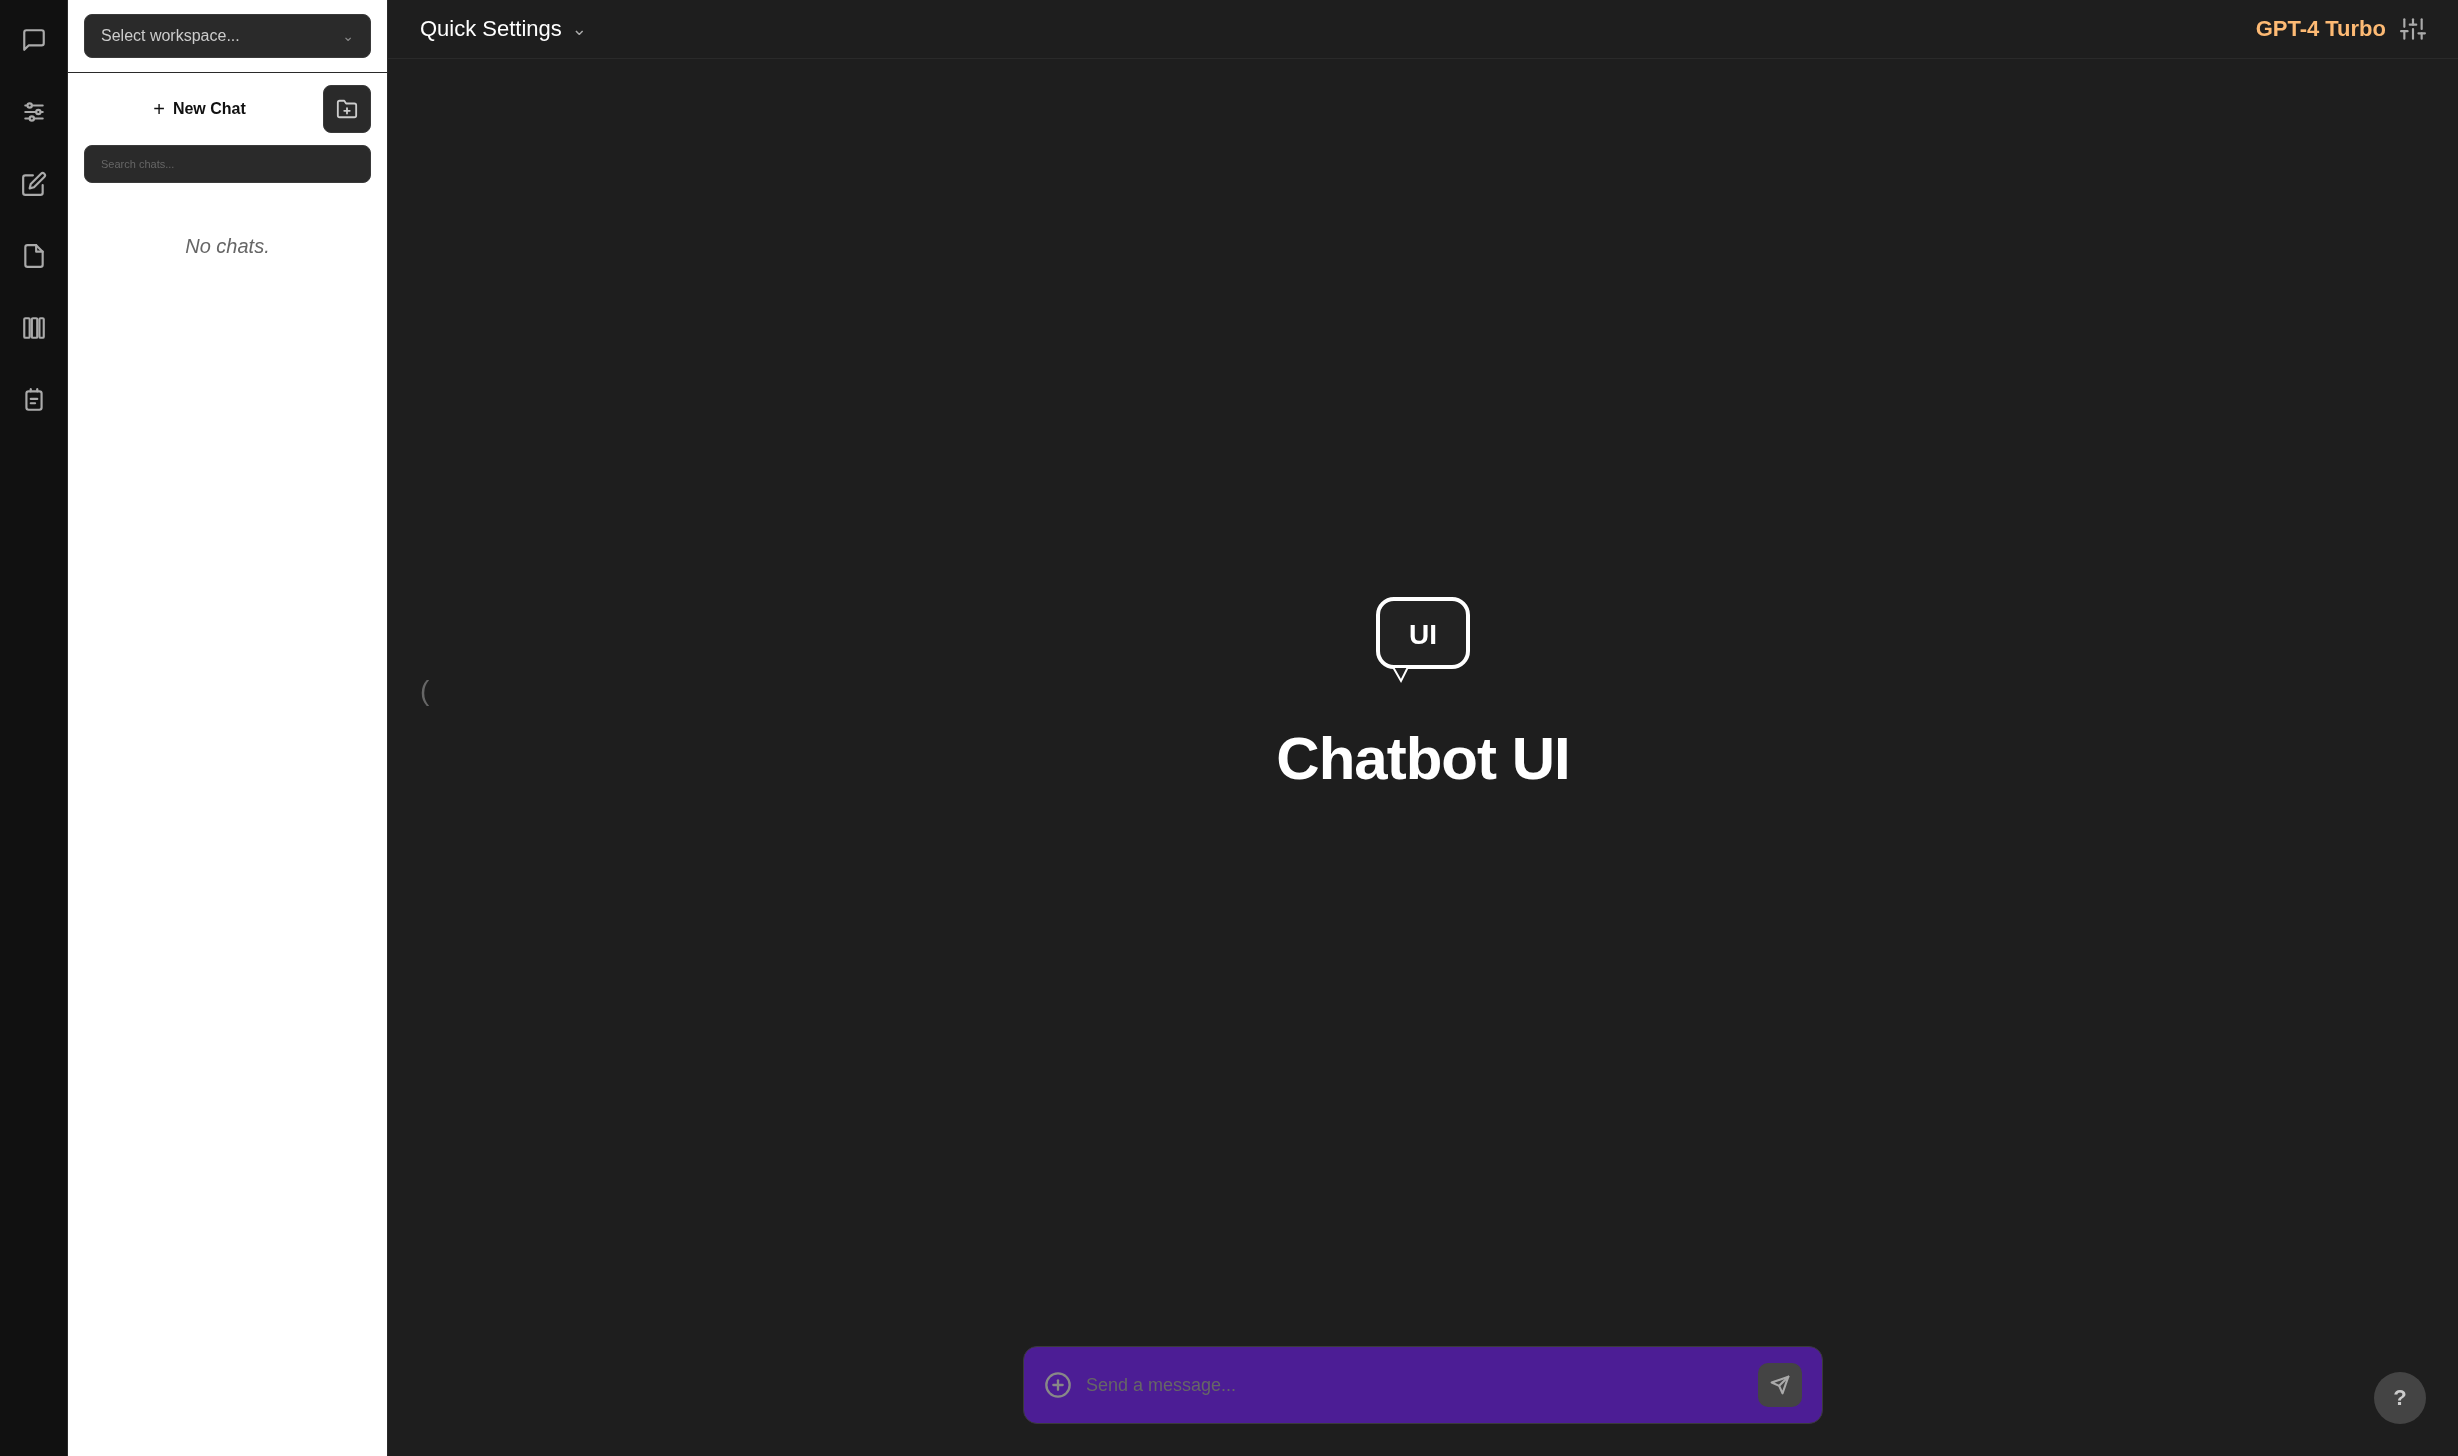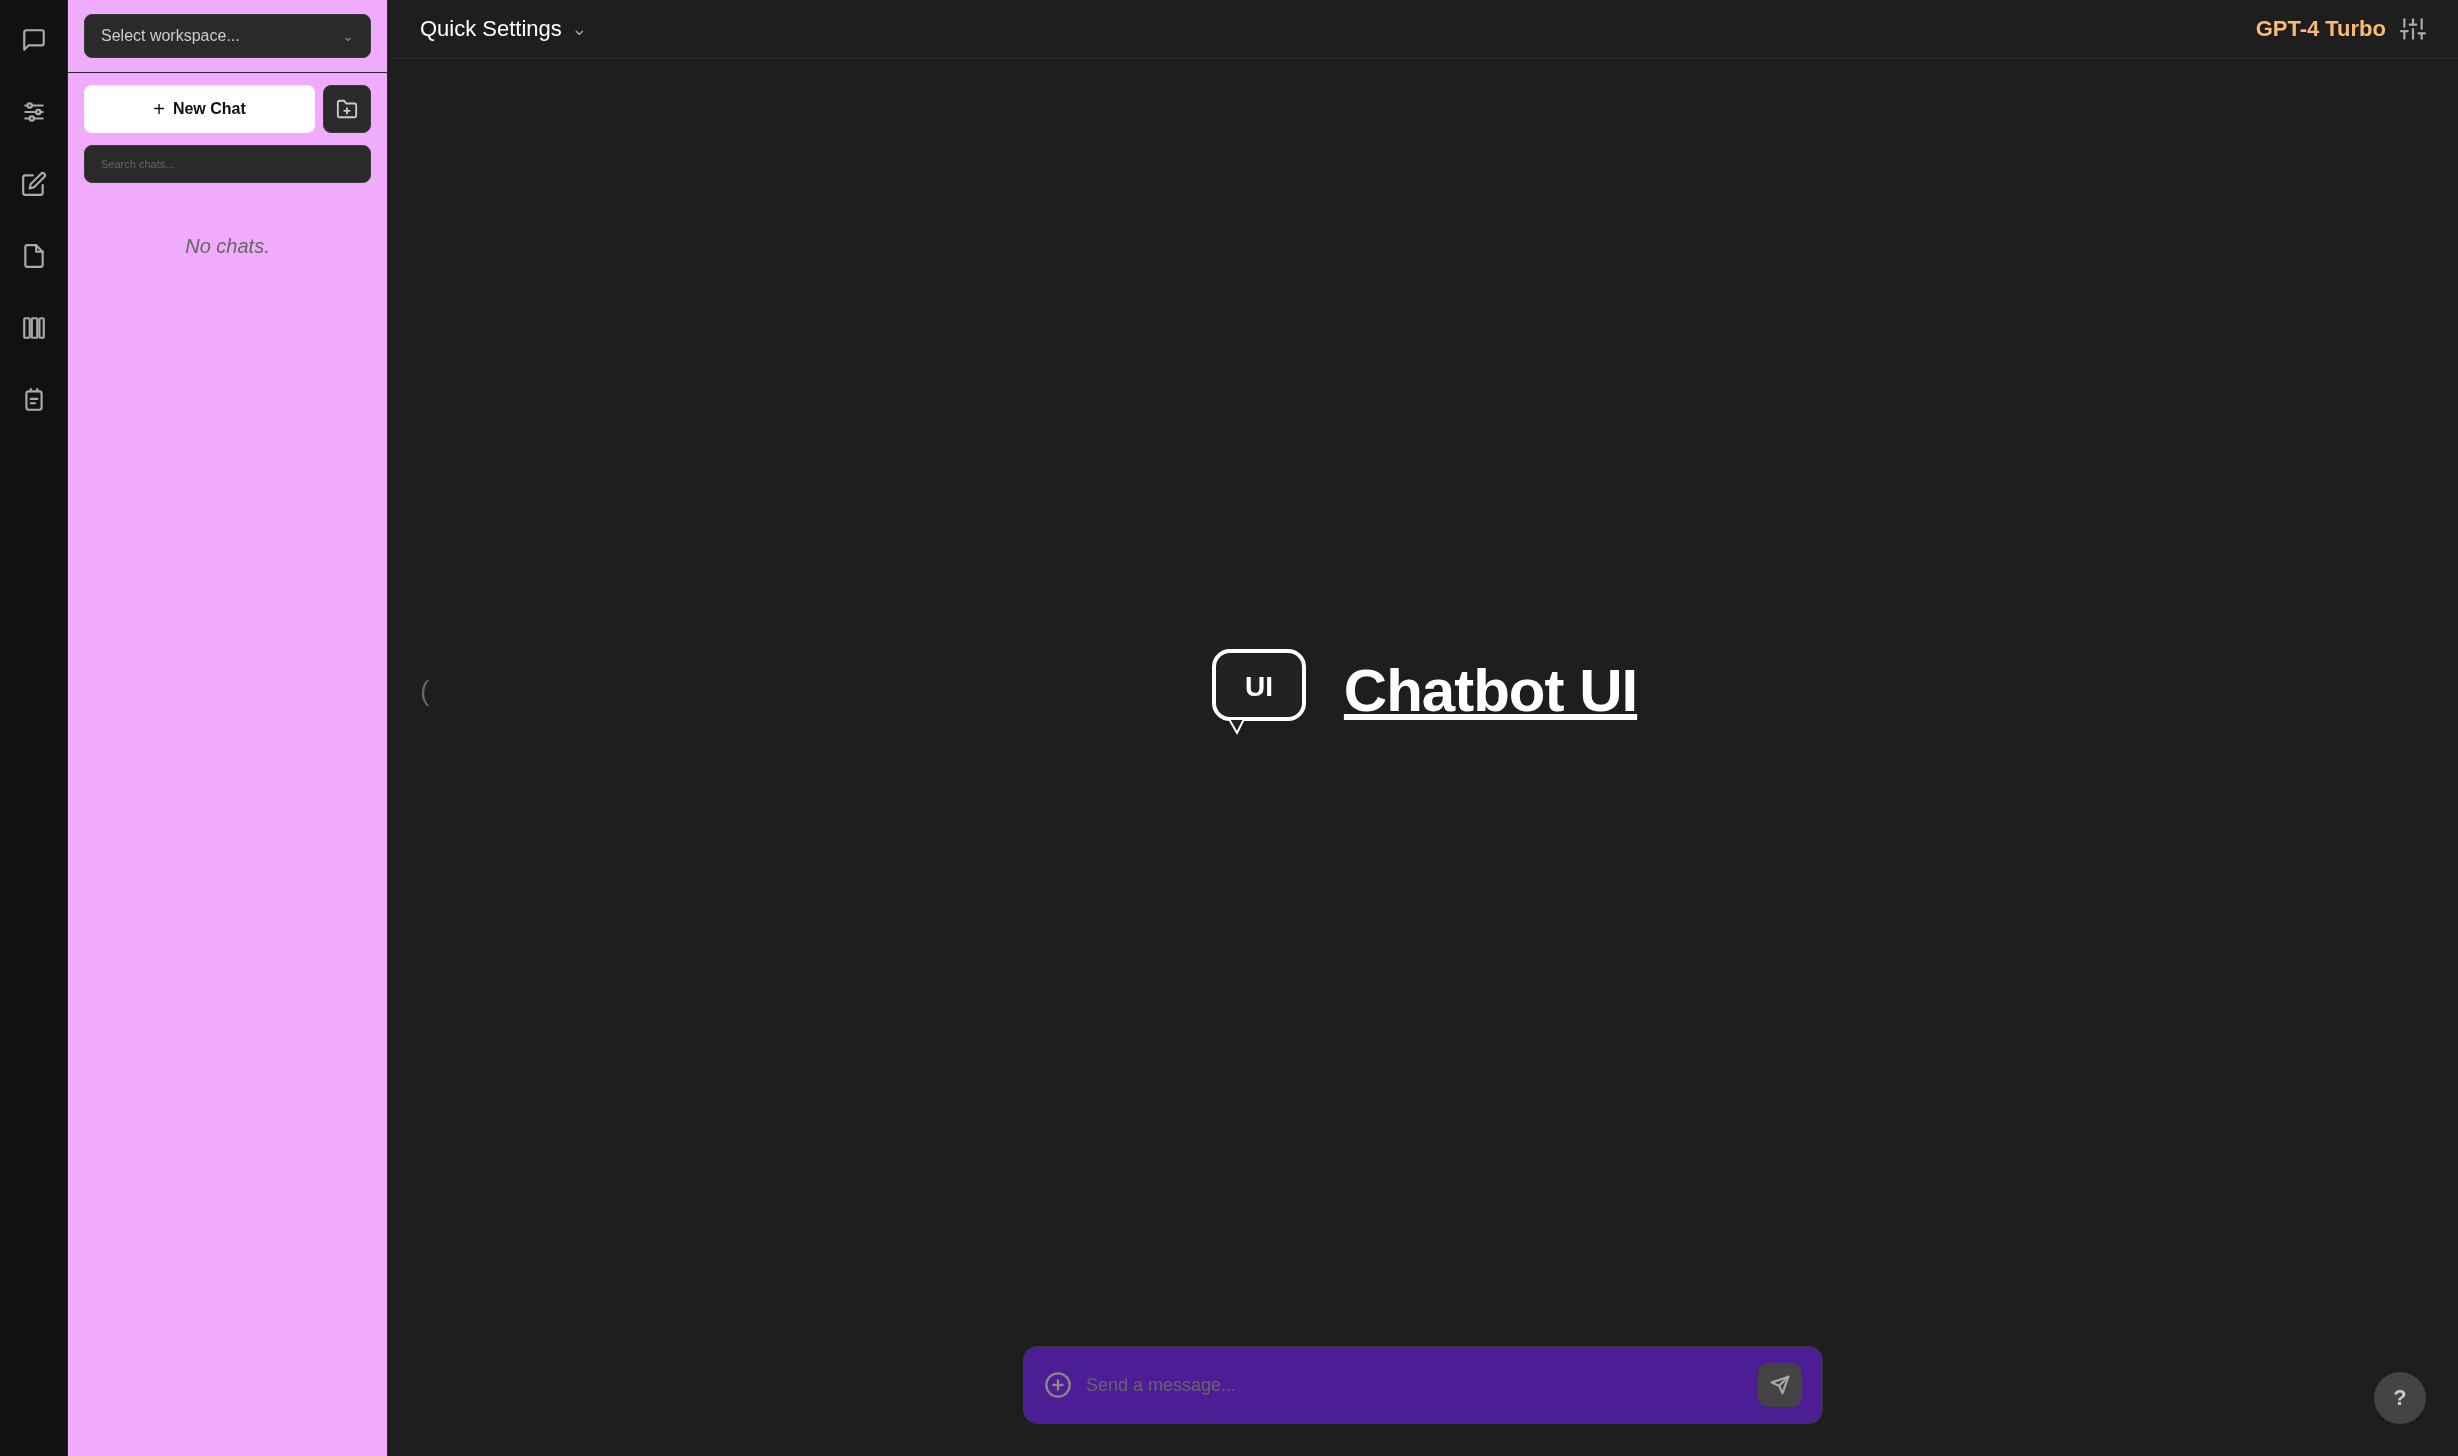--- a/index.html
+++ b/index.html
@@ -35,21 +35,21 @@
       justify-content: center;
       cursor: pointer;
       border-radius: 8px;
       color: #999999;
       font-size: 22px;
     }
 
     
     .chat-panel {
       width: 320px;
-      background: #f0abfc;
+      background: #ffffff;
       display: flex;
       flex-direction: column;
       border-right: 1px solid #2a2a2a;
       flex-shrink: 0;
     }
 
     .workspace-selector {
       padding: 14px 16px;
       border-bottom: 1px solid #2a2a2a;
     }
@@ -219,24 +219,23 @@
       background: none;
       border: none;
       color: #666666;
       font-size: 28px;
       cursor: pointer;
       padding: 8px;
     }
 
     .chatbot-logo {
       display: flex;
-      flex-direction: row;
+      flex-direction: column;
       align-items: center;
       gap: 35px;
-      text-decoration: underline;
     }
 
     .logo-icon {
       width: 100px;
       height: 100px;
     }
 
     .brand-name {
       font-size: 60px;
       font-weight: 800;

